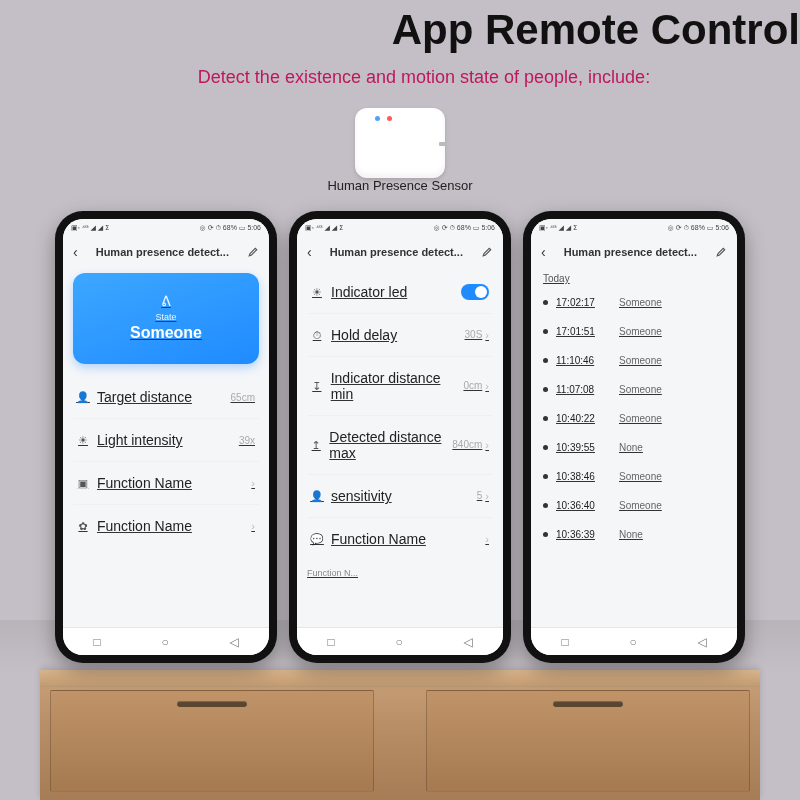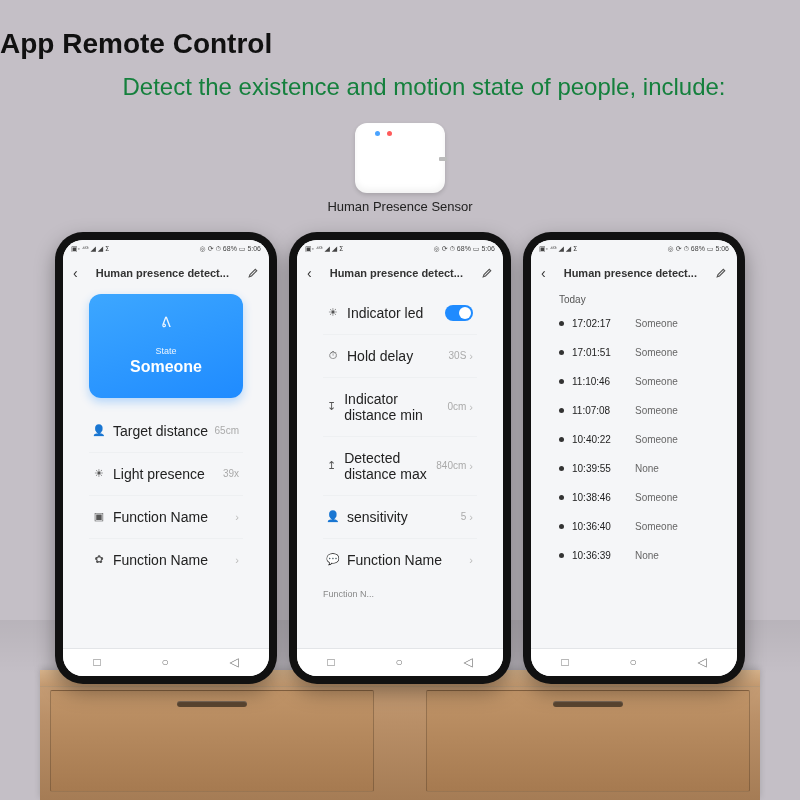--- a/index.html
+++ b/index.html
@@ -3,40 +3,40 @@
 <meta charset="utf-8">
 <style>
   * { margin: 0; padding: 0; box-sizing: border-box; }
   body {
     width: 800px; height: 800px;
     font-family: -apple-system, Helvetica, Arial, sans-serif;
     background: linear-gradient(180deg, #c4bfc6 0%, #c4bfc6 70%, #c4bfc6 100%);
     position: relative; overflow: hidden;
   }
   .heading {
-    text-align: left; padding-top: 28px;
-    font-size: 28px; font-weight: 700; color: #111;
+    text-align: right; padding-top: 6px;
+    font-size: 42px; font-weight: 700; color: #111;
   }
   .subheading {
-    text-align: center; font-size: 24px; color: #15803d;
+    text-align: center; font-size: 18px; color: #be185d;
     line-height: 1.45; margin-top: 10px; padding-left: 48px;
   }
   .device-wrap {
     display: flex; flex-direction: column; align-items: center;
     margin-top: 18px;
   }
   .device {
     width: 90px; height: 70px; background: #fff;
     border-radius: 12px; box-shadow: 0 2px 4px rgba(0,0,0,.15), inset 0 -4px 6px rgba(0,0,0,.05);
     position: relative;
   }
   .device::before { content:""; position:absolute; top:8px; left:20px; width:5px; height:5px; background:#4aa3ff; border-radius:50%; }
   .device::after  { content:""; position:absolute; top:8px; left:32px; width:5px; height:5px; background:#ff5b5b; border-radius:50%; }
   .device-usb { position:absolute; right:-2px; top:34px; width:8px; height:4px; background:#bbb; border-radius:1px; }
-  .device-label { font-size: 13px; color:#222; margin-top:6px; }
+  .device-label { font-size: 13px; color:#222; }
 
   .phones {
     display:flex; justify-content:center; gap: 12px;
     margin-top: 18px; position:relative; z-index:2;
   }
   .phone {
     width: 222px; height: 452px;
     background: #111; border-radius: 28px;
     padding: 8px; box-shadow: 0 8px 20px rgba(0,0,0,.35);
     position:relative;
@@ -51,29 +51,29 @@
     display:flex; justify-content:space-between; align-items:center;
     padding: 0 8px;
   }
   .titlebar {
     display:flex; align-items:center; justify-content:space-between;
     height: 30px; padding: 0 10px; font-size: 11px; font-weight:600;
     background:#f5f6f8;
   }
   .titlebar .back { font-size:14px; font-weight:400; }
   .titlebar .pen { width:12px; height:12px; }
-  .content { flex:1; overflow:hidden; padding: 0 26px; }
+  .content { flex:1; overflow:hidden; padding: 0 10px; text-decoration: underline; }
   .state-card {
     background: linear-gradient(160deg,#3da7ff,#1f8bff);
     border-radius: 12px; color:#fff; text-align:center;
     padding: 20px 10px 22px; margin: 6px 0 12px;
     box-shadow: 0 4px 10px rgba(31,139,255,.3);
   }
   .state-card .ic { font-size:14px; opacity:.9; }
-  .state-card .lbl { font-size:9px; opacity:.9; margin-top:16px;}
+  .state-card .lbl { font-size:9px; opacity:.9; margin-top:3px;}
   .state-card .val { font-size:16px; font-weight:600; margin-top:2px;}
   .row {
     display:flex; align-items:center; justify-content:space-between;
     padding: 13px 4px; border-bottom:1px solid #eef0f2;
   }
   .row:last-child { border-bottom:none; }
   .row .left { display:flex; align-items:center; gap:8px; }
   .row .ic { width:12px; height:12px; display:inline-flex; align-items:center; justify-content:center; color:#555; font-size:11px;}
   .row .name { font-size:14px; color:#222; }
   .row .val { font-size:10px; color:#aaa; display:flex; gap:3px;}
@@ -171,21 +171,21 @@
             <div class="row">
               <span class="left">
                 <span class="ic">👤</span>
                 <span class="name">Target distance</span>
               </span>
               <span class="val">65cm</span>
             </div>
             <div class="row">
               <span class="left">
                 <span class="ic">☀</span>
-                <span class="name">Light presence</span>
+                <span class="name">Light intensity</span>
               </span>
               <span class="val">39x</span>
             </div>
             <div class="row">
               <span class="left">
                 <span class="ic">▣</span>
                 <span class="name">Function Name</span>
               </span>
               <span class="val">
                 <span class="chev">›</span>

